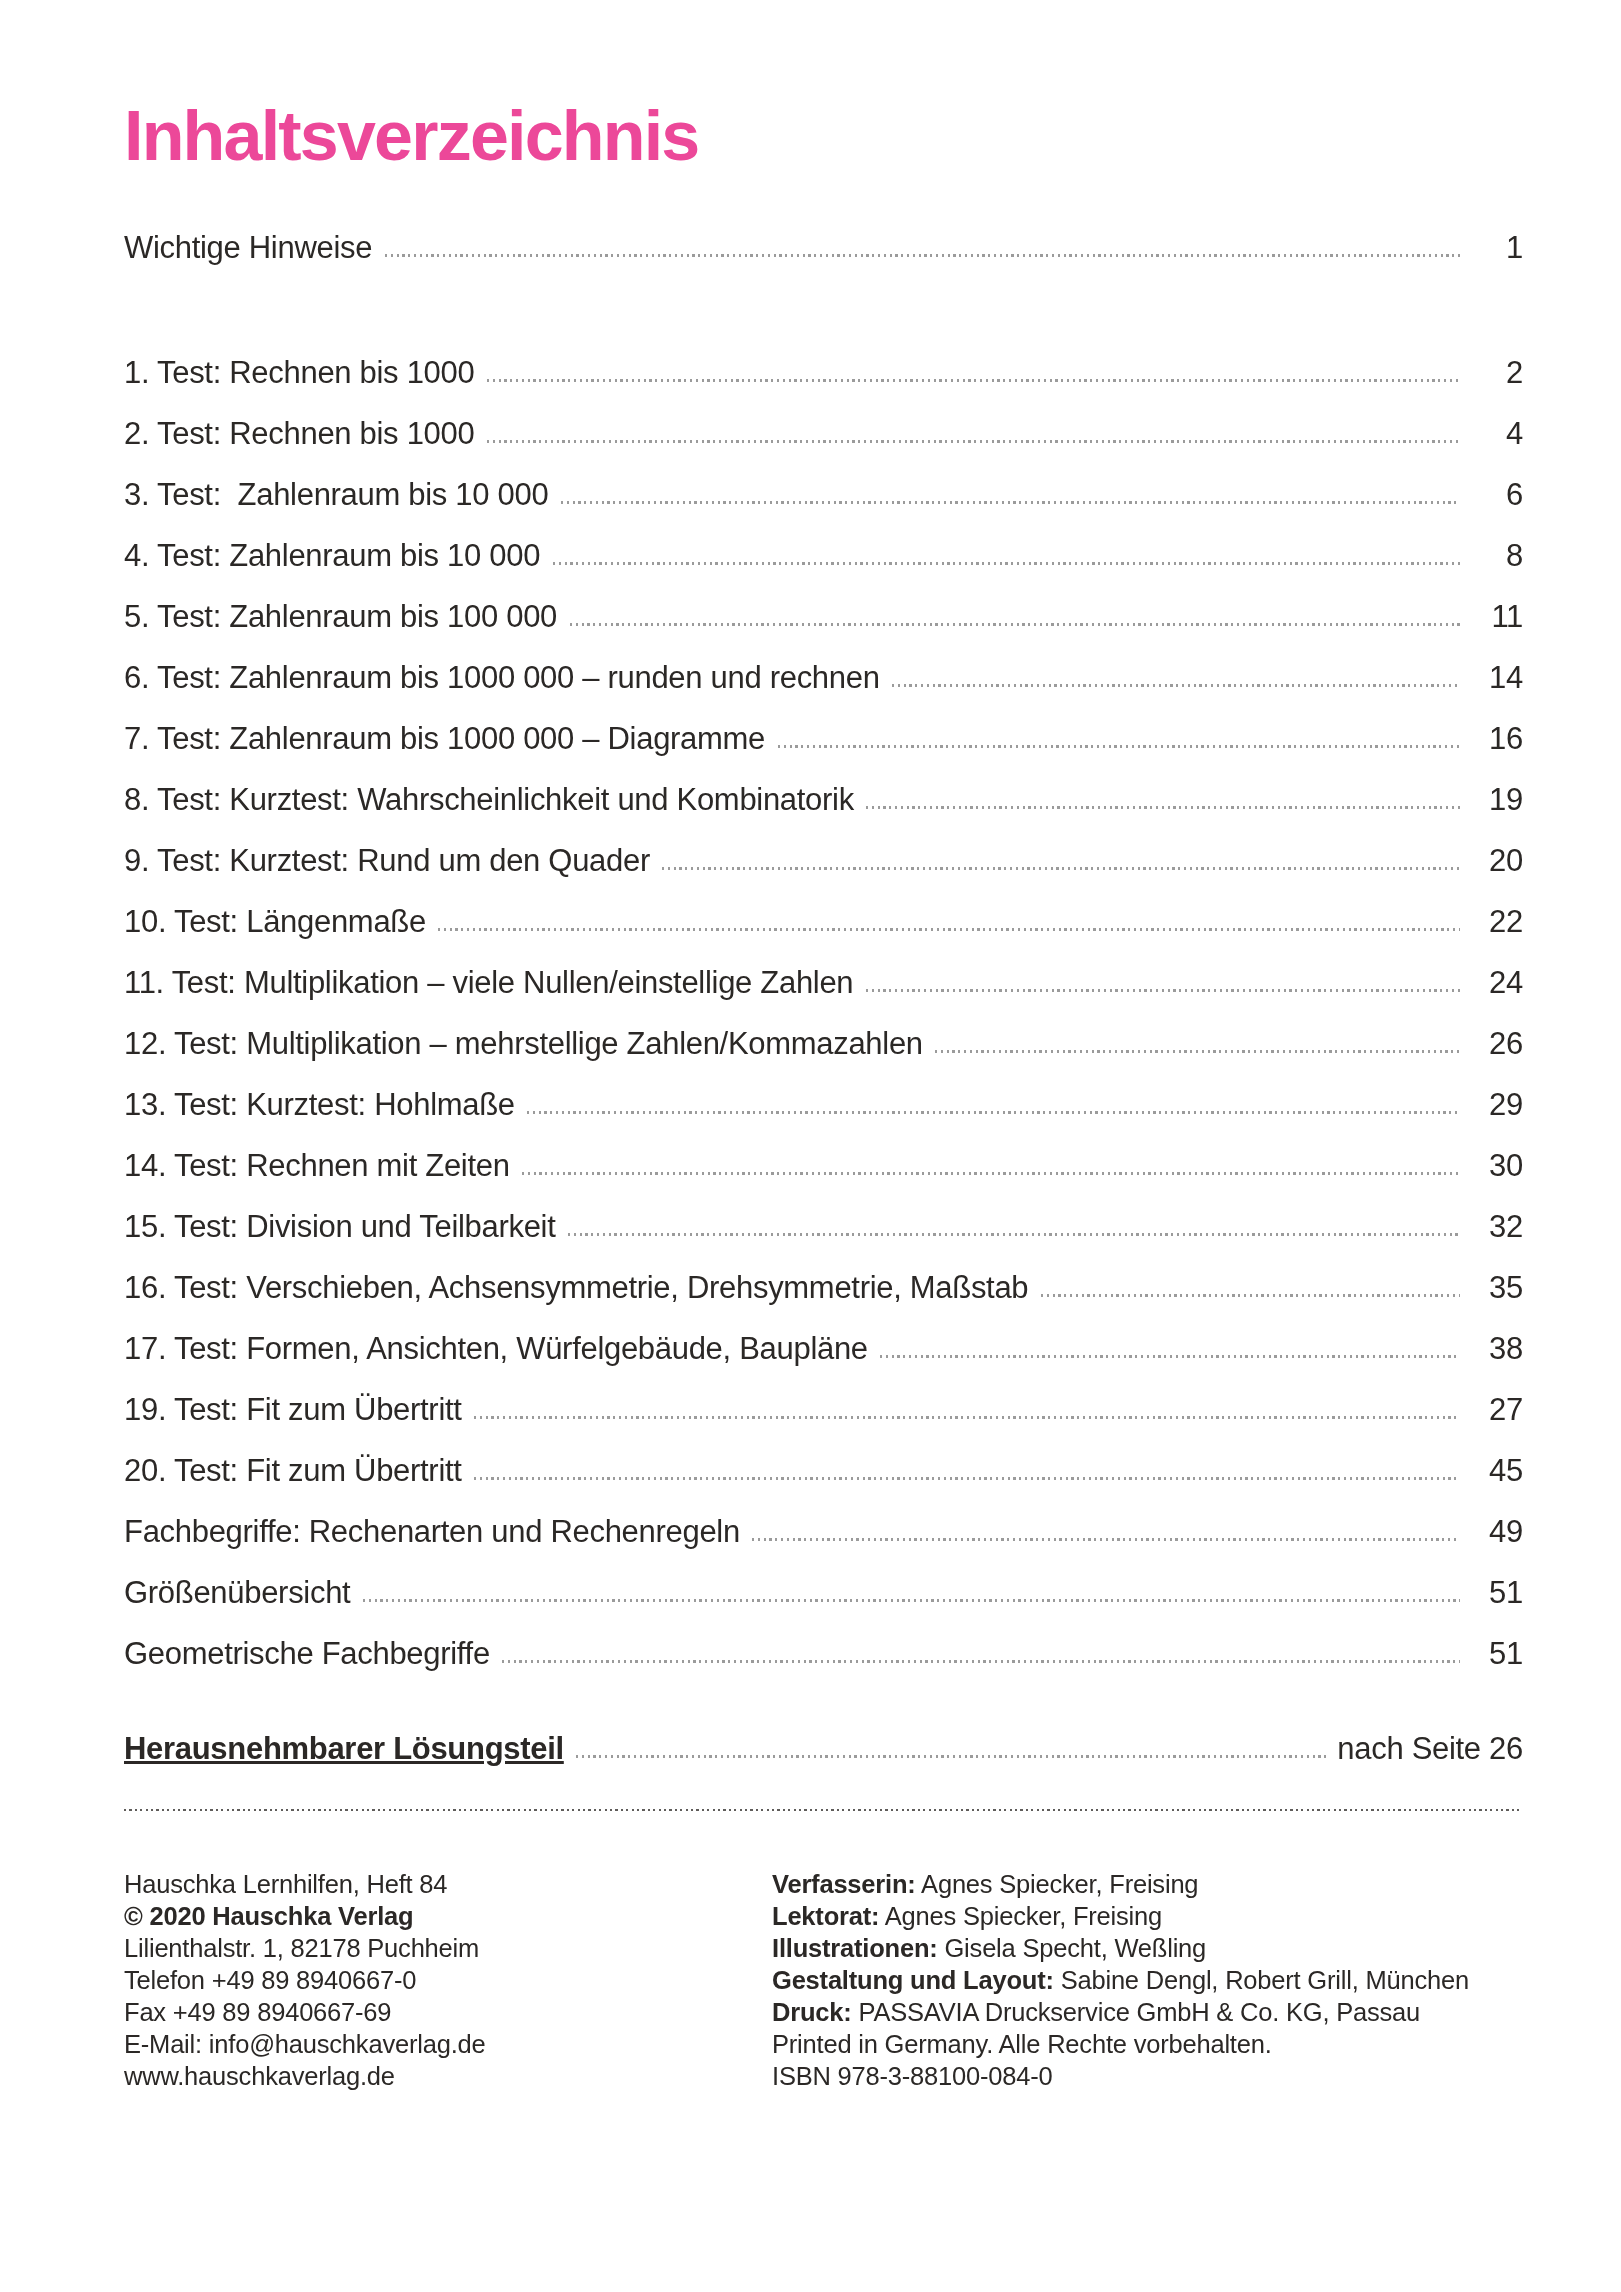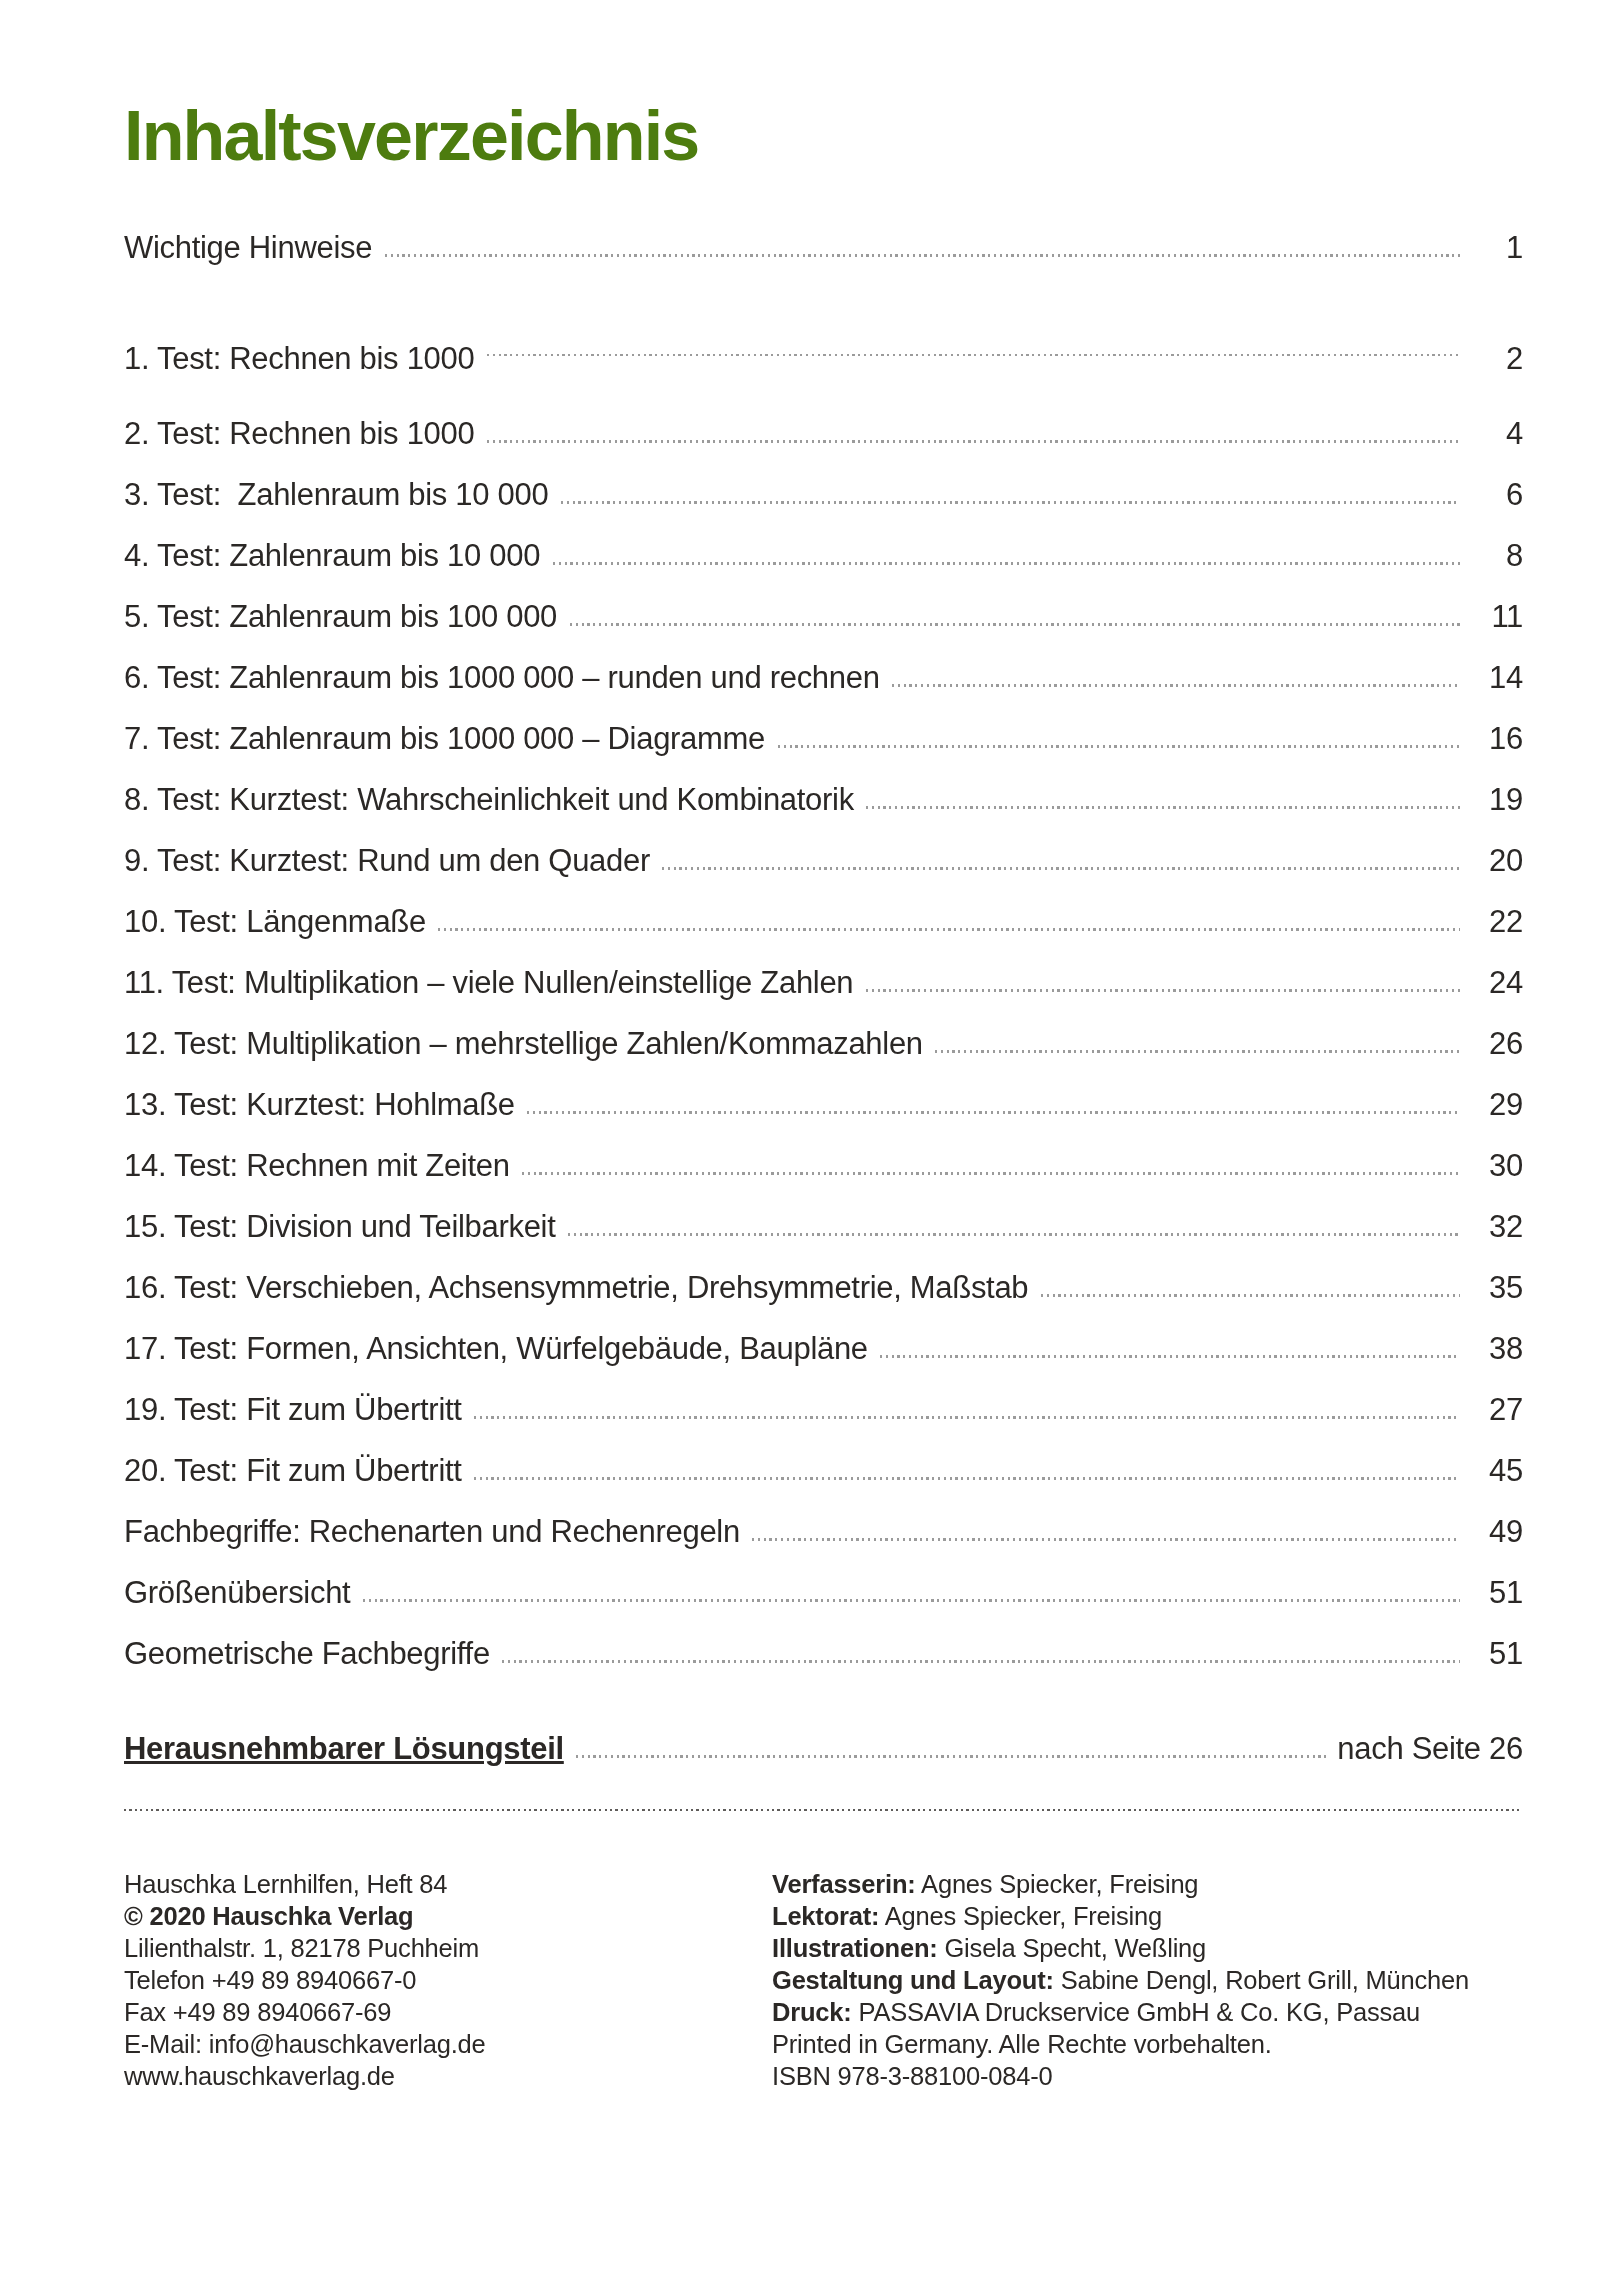--- a/index.html
+++ b/index.html
@@ -15,21 +15,21 @@
     position:absolute;
     left:124px;top:0;
     width:1399px;
   }
   .title{
     margin-top:100px;
     font-size:70px;
     font-weight:bold;
     letter-spacing:-1.8px;
     line-height:1.05;
-    color:#4d7c0f;
+    color:#ec4899;
   }
   .toc{margin-top:30px;}
   .row{
     height:61px;
     display:flex;
     align-items:flex-end;
     font-size:31px;
     letter-spacing:-0.3px;
   }
   .row .lbl{
@@ -43,21 +43,21 @@
     margin:0 10.7px 8px 12.5px;
     background:repeating-linear-gradient(to right,#9b9b9b 0 2.2px,transparent 2.2px 5.8px);
   }
   .row .pg{
     line-height:1.05;
     min-width:52px;
     text-align:right;
     flex:0 0 auto;
   }
   .row.intro{margin-top:0;}
-  .row.gap-before{margin-top:64px;align-items:center;}
+  .row.gap-before{margin-top:64px;}
   .row.special{margin-top:34px;}
   .row.special .lbl{font-weight:bold;text-decoration:underline;}
   .row.special .pg{min-width:auto;}
   .divider{
     margin-top:43px;
     height:2.7px;
     background:repeating-linear-gradient(to right,#5f5c5a 0 2.2px,transparent 2.2px 5.4px);
   }
   .footer{
     margin-top:57px;

